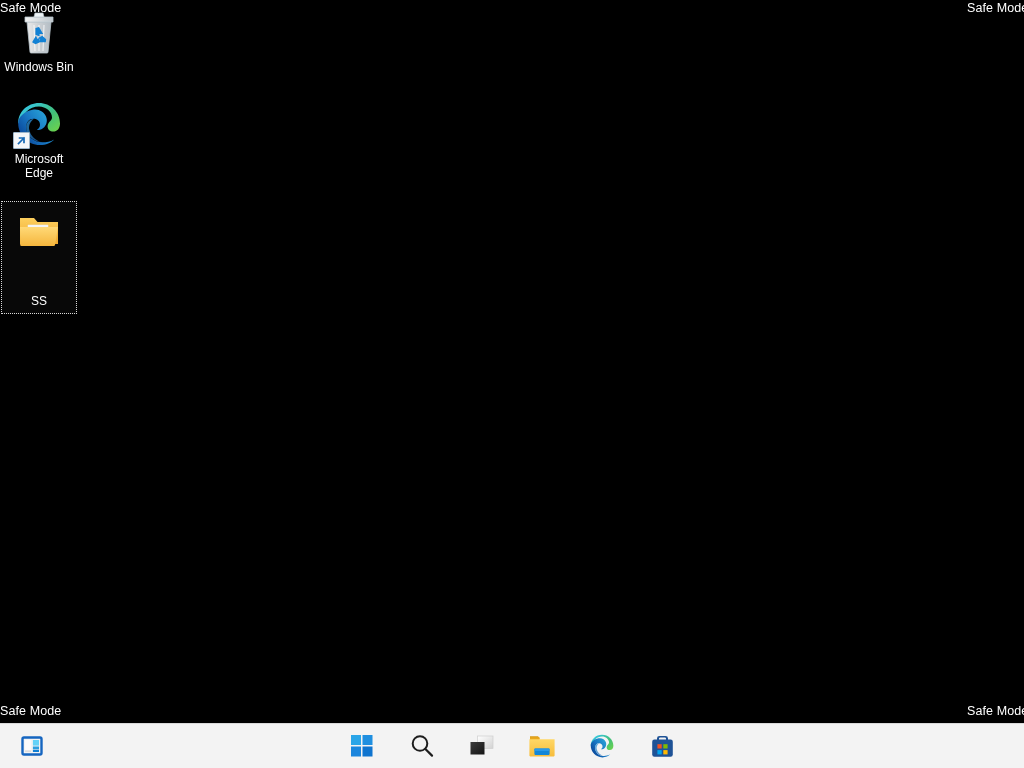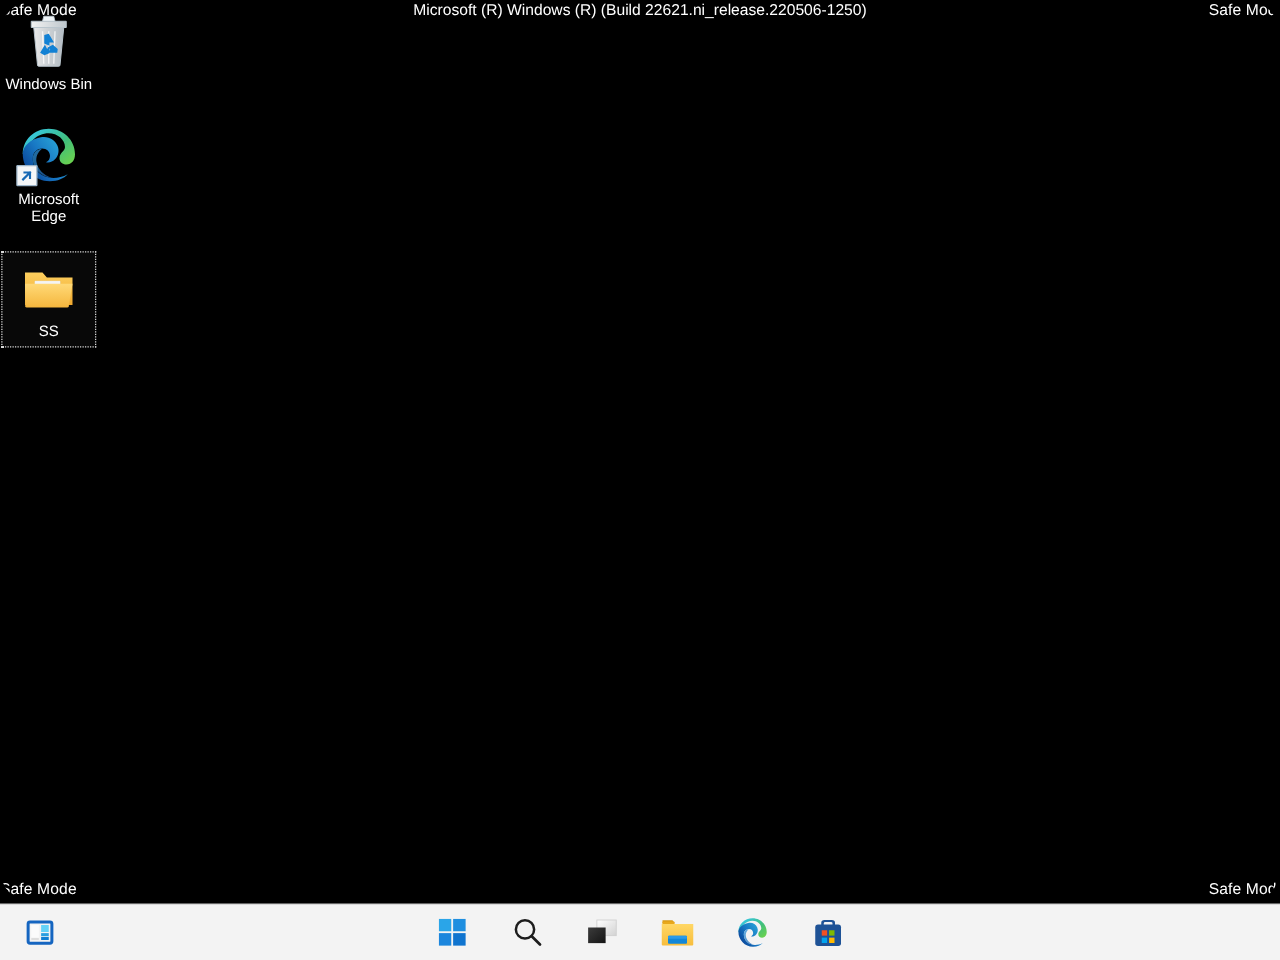--- a/index.html
+++ b/index.html
@@ -23,21 +23,20 @@
   }
 
   
   #desktop {
     position: absolute;
     left: 0; top: 0;
     width: 1024px;
     height: 723px;
     background: #000000;
     overflow: hidden;
-    border-radius: 28px;
   }
 
   
   .safemode {
     position: absolute;
     color: #ffffff;
     font-family: "Liberation Sans", sans-serif;
     font-size: 12.5px;
     line-height: 15px;
     white-space: nowrap;
@@ -87,20 +86,21 @@
     word-wrap: break-word;
   }
 
   #icon-recyclebin { left: 1px;  top: 8px; }
   #icon-edge       { left: 1px;  top: 100px; }
   #icon-ss         { left: 1px;  top: 201px; padding: 4px 0 5px 0; }
 
   #icon-ss.selected {
     border: 1px dotted #d8d8d8;
     background: rgba(255,255,255,0.03);
+    gap: 36px;
   }
 
   
   .shortcut-arrow {
     position: absolute;
     left: -2px;
     bottom: -1px;
     width: 17px;
     height: 17px;
     background: #f4f6f8;
@@ -157,21 +157,20 @@
 
 <div id="screen">
 
   <div id="desktop">
 
     <div class="safemode sm-tl">Safe Mode</div>
     <div class="safemode sm-tr">Safe Mode</div>
     <div class="safemode sm-bl">Safe Mode</div>
     <div class="safemode sm-br">Safe Mode</div>
 
-    <div class="buildstring">Microsoft (R) Windows (R) (Build 22621.ni_release.220506-1250)</div>
 
     <div class="dicon" id="icon-recyclebin">
       <span class="glyph">
         <svg width="48" height="48" viewBox="0 0 48 48">
           <defs>
             <linearGradient id="rbBody" x1="0" y1="0" x2="1" y2="0">
               <stop offset="0%" stop-color="#ffffff" stop-opacity="0.92"></stop>
               <stop offset="45%" stop-color="#e9eef2" stop-opacity="0.88"></stop>
               <stop offset="100%" stop-color="#c8d2da" stop-opacity="0.9"></stop>
             </linearGradient>

